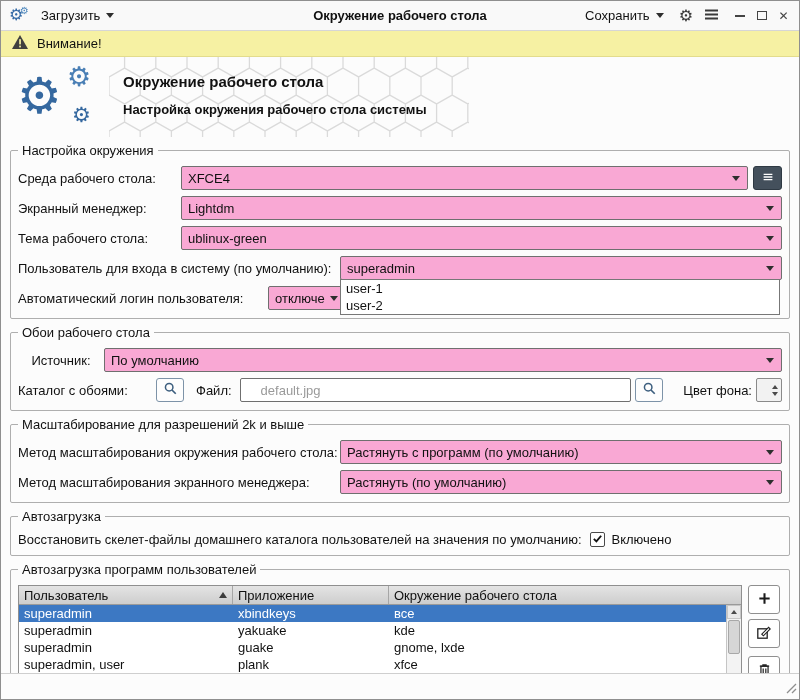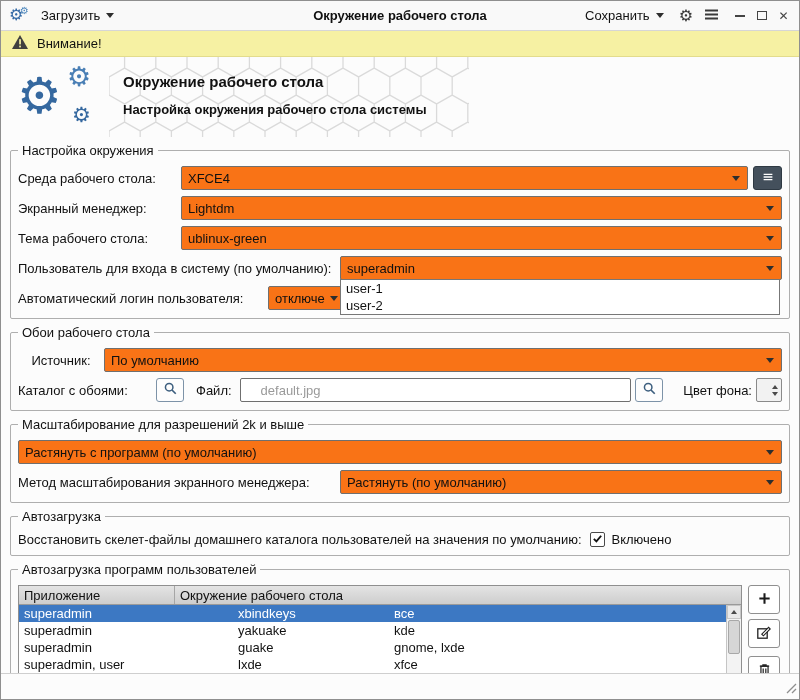--- a/index.html
+++ b/index.html
@@ -50,21 +50,21 @@
 
   
   .content { flex:1; padding:2px 9px 0; overflow:hidden; }
   fieldset { border:1px solid #aeaeae; border-radius:2px; margin:0 0 6px 0; padding:2px 7px 8px; min-width:0; background:transparent; }
   legend { padding:0 4px; font-size:13px; }
   .frow { display:flex; align-items:center; margin-top:6px; position:relative; }
   .flabel { flex:none; white-space:nowrap; }
   .w163 { width:163px; } .w322 { width:322px; } .w250 { width:250px; }
   .w86 { width:86px;text-align:center; } .w134 { width:134px; }
 
-  .combo { flex:1; height:24px; min-width:0; background:#f97316; border:1px solid #6f6f6f; border-radius:2px;
+  .combo { flex:1; height:24px; min-width:0; background:#f9a8d4; border:1px solid #6f6f6f; border-radius:2px;
            display:flex; align-items:center; padding:0 20px 0 6px; position:relative; }
   .combo-sm { flex:none; width:78px; }
   .cval { white-space:nowrap; overflow:hidden; }
   .arrow { position:absolute; right:7px; top:50%; margin-top:-2px; width:0; height:0;
            border-left:4px solid transparent; border-right:4px solid transparent; border-top:5px solid #2e2e2e; }
   .combo-wrap { flex:1; position:relative; min-width:0; }
   .dropdown { position:absolute; left:0; right:2px; top:23px; background:#fff; border:1px solid #777; z-index:10; }
   .opt { height:17px; line-height:17px; padding:0 5px; white-space:nowrap; }
 
   .dark-btn { flex:none; width:29px; height:24px; margin-left:5px; background:#44505c; border:1px solid #2e3943;
@@ -279,20 +279,21 @@
               <i class="tri-down-s"></i>
           </span>
         </div>
       </div>
     </fieldset>
 
     <fieldset>
       <legend>Масштабирование для разрешений 2k и выше</legend>
 
       <div class="frow">
+        <span class="flabel w322">Метод масштабирования окружения рабочего стола:</span>
         <div class="combo">
           <span class="cval">Растянуть с программ (по умолчанию)</span>
           <span class="arrow"></span>
         </div>
       </div>
 
       <div class="frow">
         <span class="flabel w322">Метод масштабирования экранного менеджера:</span>
         <div class="combo">
           <span class="cval">Растянуть (по умолчанию)</span>
@@ -315,20 +316,24 @@
         <span class="flabel" style="margin-left:7px">Включено</span>
       </div>
     </fieldset>
 
     <fieldset>
       <legend>Автозагрузка программ пользователей</legend>
 
       <div class="autostart-wrap">
         <div class="table">
           <div class="thead">
+            <div class="th c1">
+              <span>Пользователь</span>
+              <span class="sortup"></span>
+            </div>
             <div class="th c2">
               <span>Приложение</span>
             </div>
             <div class="th c3">
               <span>Окружение рабочего стола</span>
             </div>
           </div>
           <div class="tmid">
             <div class="rows">
               <div class="tr selected">
@@ -341,21 +346,21 @@
                 <div class="td c2">yakuake</div>
                 <div class="td c3">kde</div>
               </div>
               <div class="tr">
                 <div class="td c1">superadmin</div>
                 <div class="td c2">guake</div>
                 <div class="td c3">gnome, lxde</div>
               </div>
               <div class="tr">
                 <div class="td c1">superadmin, user</div>
-                <div class="td c2">lxde</div>
+                <div class="td c2">plank</div>
                 <div class="td c3">xfce</div>
               </div>
             </div>
             <div class="vscroll">
               <div class="sbtn">
                   <i class="tri-u"></i>
                 </div>
               <div class="vtrack">
                   <div class="vthumb"></div>
                 </div>

